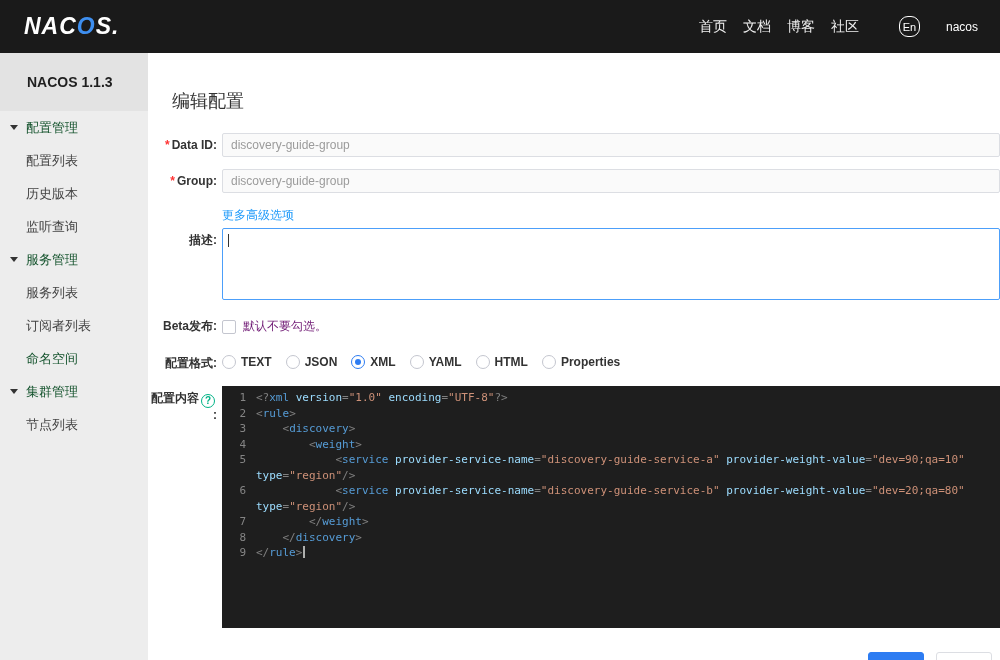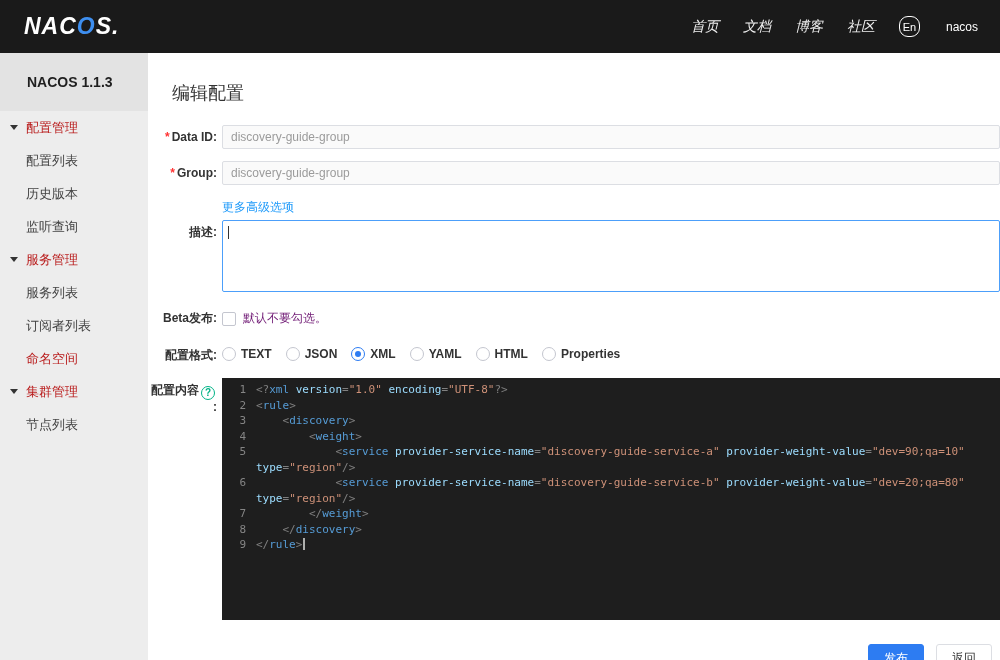--- a/index.html
+++ b/index.html
@@ -7,41 +7,41 @@
               font-family:"Liberation Sans","DejaVu Sans",sans-serif; }
   .app { width:1000px; height:660px; display:flex; flex-direction:column; }
 
   
   .topbar { height:53px; background:#1a1a1a; flex-shrink:0; display:flex;
             align-items:center; justify-content:space-between; padding:0 22px 0 24px; }
   .brand { font-weight:bold; font-style:italic; font-size:23px; letter-spacing:1px;
            color:#fff; cursor:pointer; }
   .brand .b-o { color:#3e8ff0; }
   .topnav { display:flex; align-items:center; }
-  .links { display:flex; gap:24px; margin-right:24px;font-style:italic; }
+  .links { display:flex; gap:16px; margin-right:40px; }
   .nav-link { color:#f0f0f0; font-size:14px; cursor:pointer; }
   .lang-box { width:21px; height:21px; border:1px solid #fff; border-radius:9px;
               color:#fff; font-size:11px; display:flex; align-items:center;
               justify-content:center; margin-right:26px; cursor:pointer; }
   .user-name { color:#fff; font-size:12px; cursor:pointer; }
 
   
   .body-wrap { flex:1; display:flex; min-height:0; }
   .sidebar { width:148px; flex-shrink:0; background:#ededed; display:flex; flex-direction:column; }
   .side-title { height:58px; line-height:58px; padding-left:27px; background:#e3e3e3;
                 font-weight:bold; font-size:14px; color:#1f1f1f; }
   .side-group { display:flex; align-items:center; height:33px; padding-left:10px;
-                font-size:13px; color:#b91c1c; cursor:pointer; }
+                font-size:13px; color:#14532d; cursor:pointer; }
   .side-group.no-caret { padding-left:26px; }
   .caret { width:0; height:0; border-left:4px solid transparent; border-right:4px solid transparent;
            border-top:5px solid #333; margin-right:8px; }
   .side-item { height:33px; line-height:33px; padding-left:26px; font-size:13px;
                color:#444; cursor:pointer; }
 
-  .main { flex:1; min-width:0; padding-top:28px; display:flex; flex-direction:column; overflow:hidden; }
+  .main { flex:1; min-width:0; padding-top:36px; display:flex; flex-direction:column; overflow:hidden; }
   .page-title { font-size:18px; font-weight:500; color:#333; margin:0 0 20px 24px; }
 
   
   .frow { display:flex; align-items:flex-start; margin-bottom:12px; }
   .lbl { width:74px; flex-shrink:0; text-align:right; padding-right:5px; padding-top:5px;
          font-size:12px; font-weight:bold; color:#333; line-height:14px; }
   .req { color:#f33; margin-right:2px; }
   .fld { flex:1; min-width:0; }
   .rel { position:relative; }
   .fld-inline { display:flex; align-items:center; padding-top:4px; }

